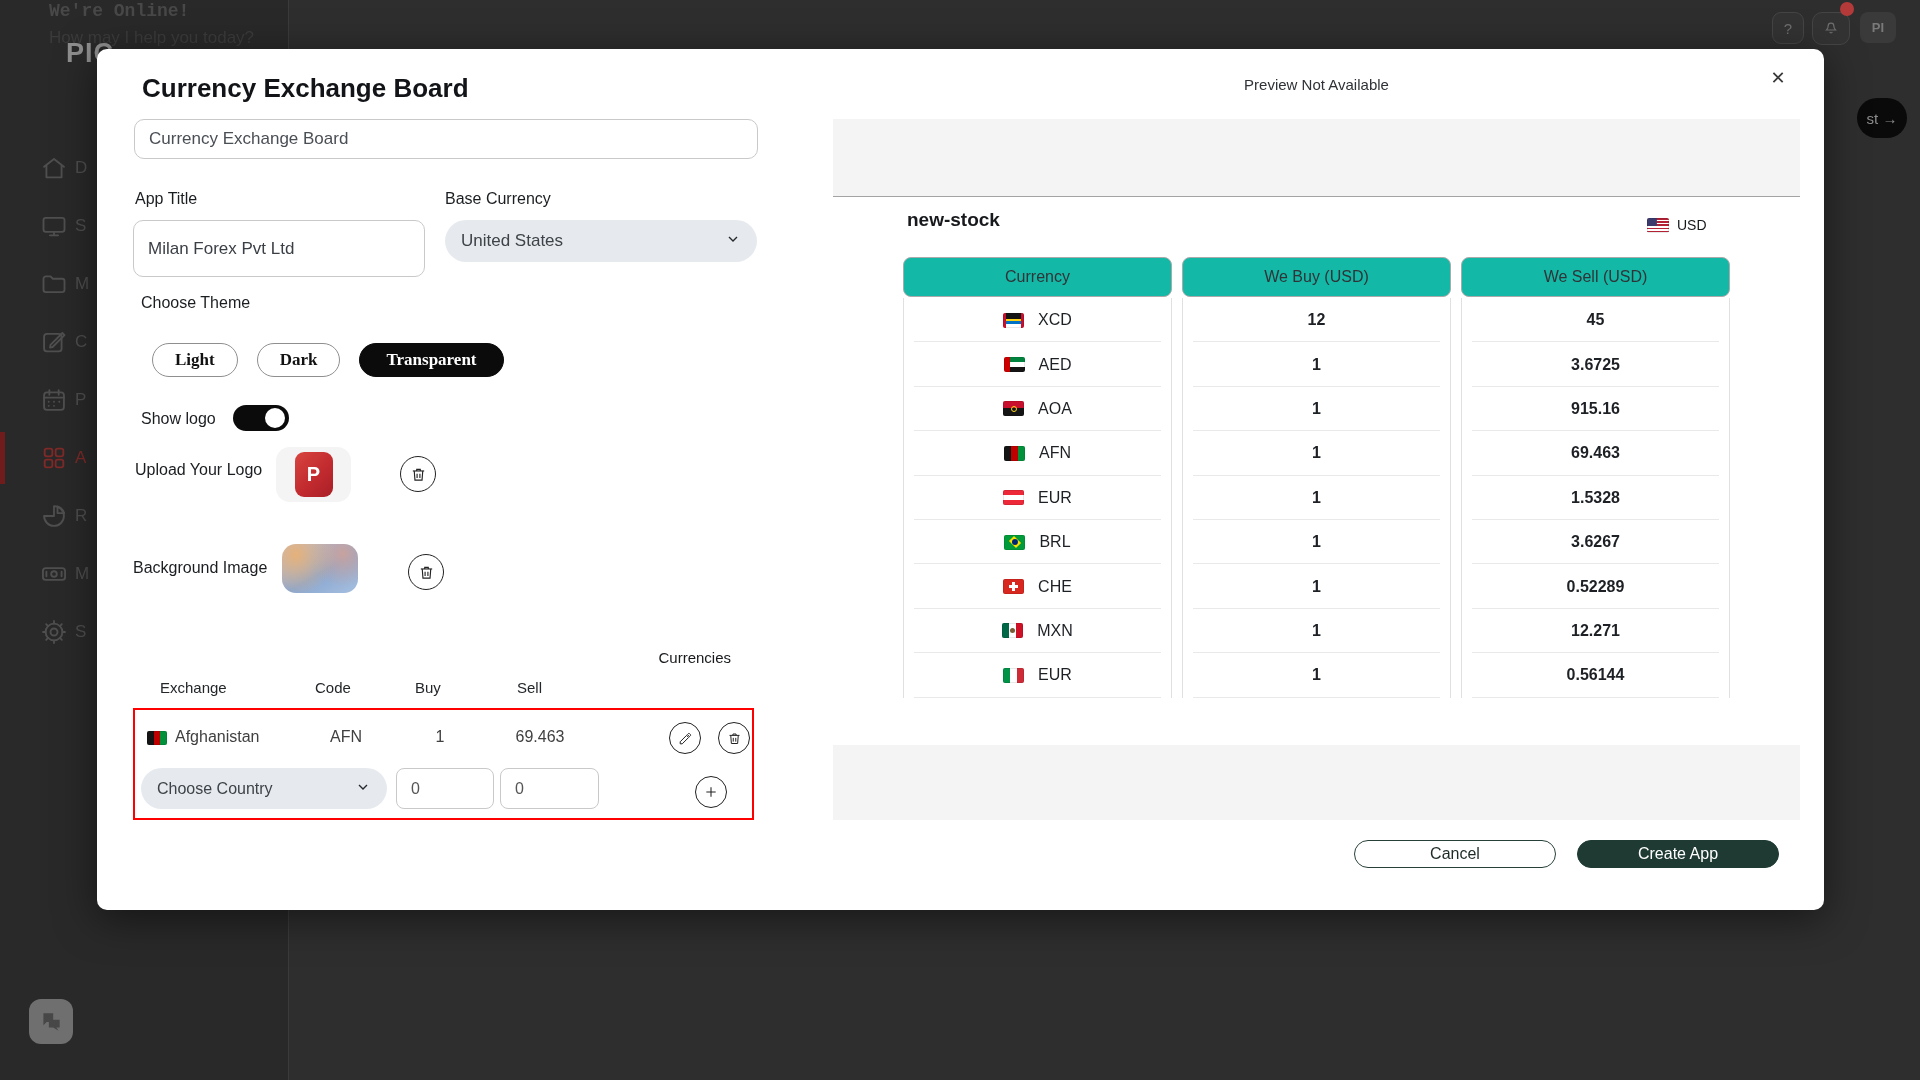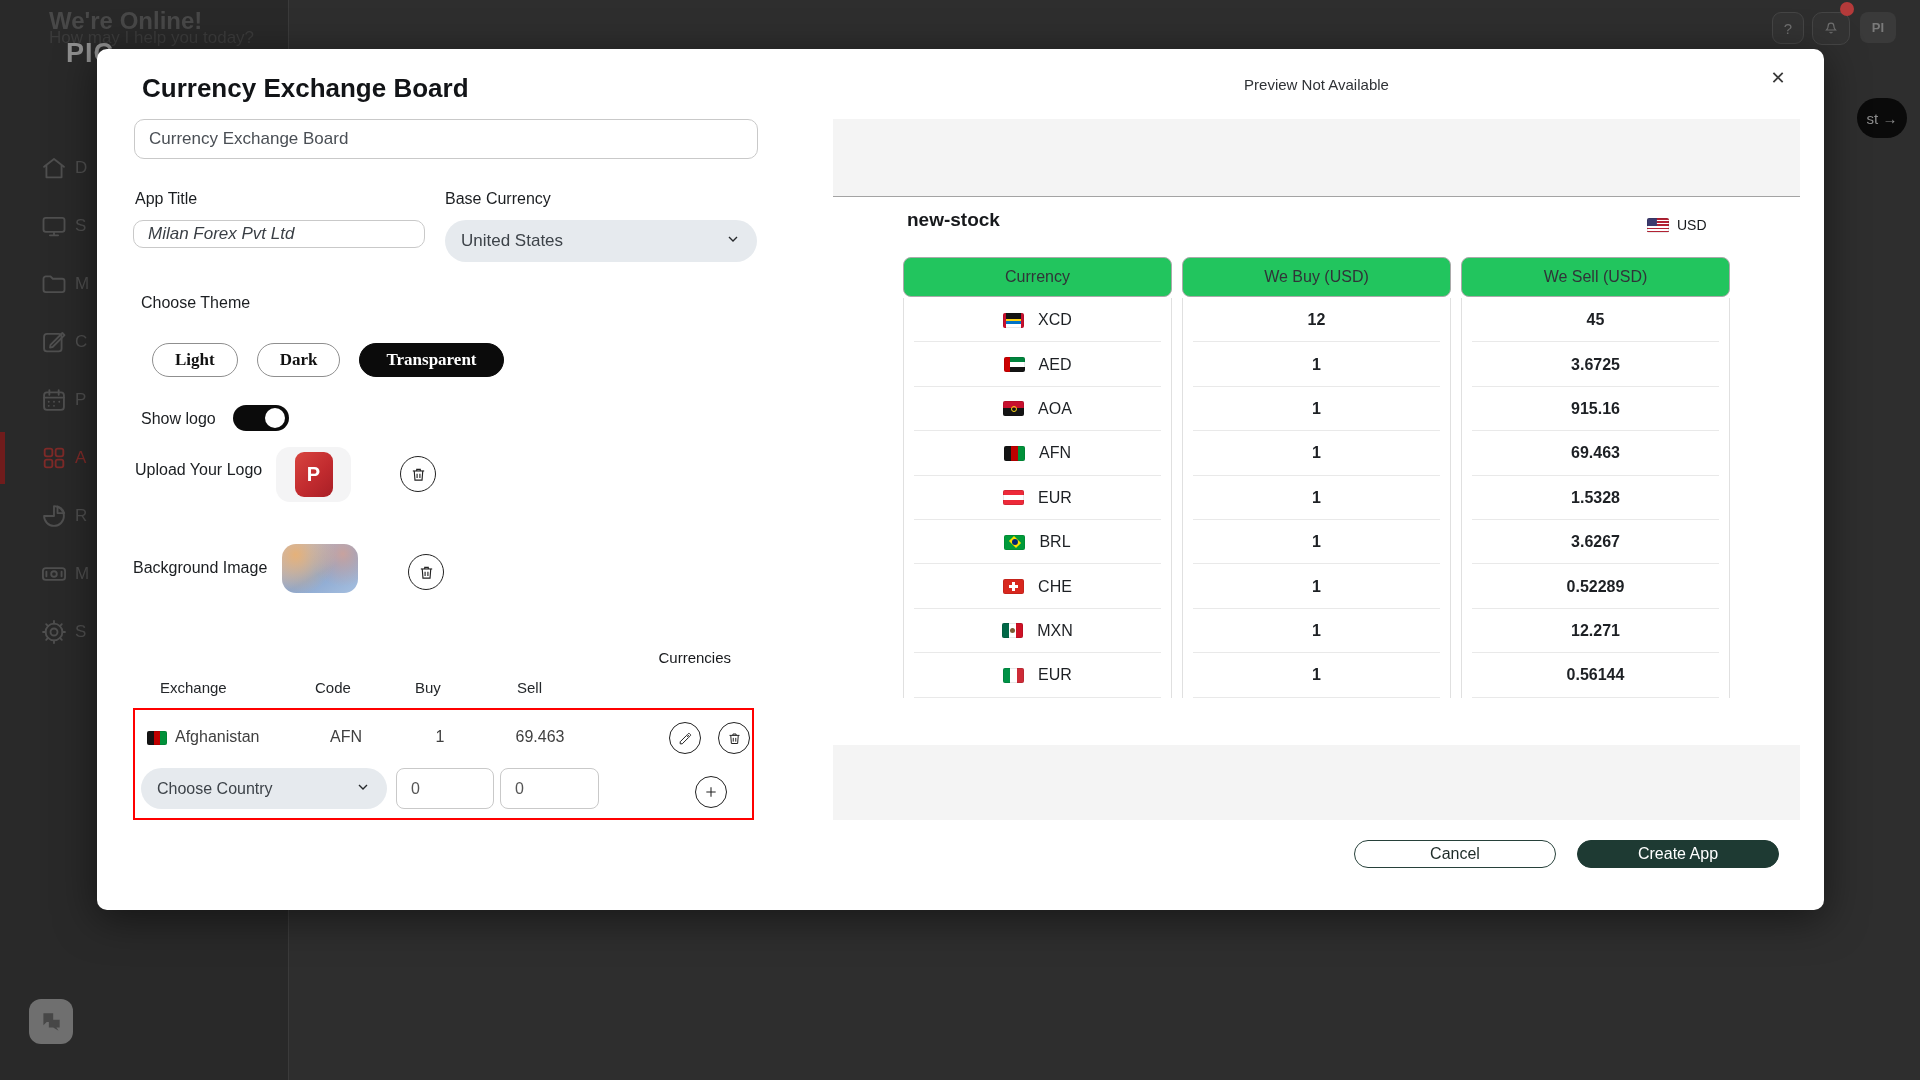--- a/index.html
+++ b/index.html
@@ -19,33 +19,33 @@
           display:flex;align-items:center;justify-content:center;font-size:15px;}
   .topbtn svg{width:18px;height:18px;stroke:#6f6f6f;fill:none;stroke-width:1.6;}
   .notif-dot{position:absolute;left:1840px;top:2px;width:14px;height:14px;border-radius:50%;background:#b43a3a;}
   .avatar{position:absolute;left:1860px;top:12px;width:36px;height:31px;border-radius:8px;background:#3a3a3a;
           color:#7a7a7a;font-size:13px;font-weight:700;display:flex;align-items:center;justify-content:center;}
   .cut-pill{position:absolute;left:1857px;top:98px;width:50px;height:40px;border-radius:20px;background:#0a0a0a;
             color:#8c8c8c;font-size:15px;display:flex;align-items:center;justify-content:center;}
   .chat{position:absolute;left:29px;top:999px;display:flex;}
   .chat-ico{width:44px;height:45px;border-radius:12px;background:#6f6f6f;display:flex;align-items:center;justify-content:center;}
   .chat-ico svg{width:26px;height:26px;fill:#474747;}
-  .chat-title{position:absolute;left:49px;top:7px;width:300px;font-size:24px;font-weight:700;color:#484848;}
+  .chat-title{position:absolute;left:49px;top:1px;width:300px;font-size:18px;font-weight:700;color:#484848;font-family:Liberation Mono, monospace;}
   .chat-sub{position:absolute;left:49px;top:28px;width:320px;font-size:17px;color:#3b3b3b;}
   
   .modal{position:absolute;left:97px;top:49px;width:1727px;height:861px;background:#fff;border-radius:10px;
          box-shadow:0 8px 40px rgba(0,0,0,.5);}
   .m-title{position:absolute;left:45px;top:24px;font-size:26px;font-weight:700;color:#121417;}
   .m-close{position:absolute;left:1666px;top:14px;width:30px;height:30px;display:flex;align-items:center;justify-content:center;
            font-size:18px;color:#3a3a3a;cursor:pointer;}
   .inp{box-sizing:border-box;border:1.5px solid #c9c9c9;border-radius:10px;background:#fff;color:#4a4f55;
        font-size:17px;padding:0 14px;font-family:"Liberation Sans",sans-serif;outline:none;}
   .i-appname{position:absolute;left:37px;top:70px;width:624px;height:40px;}
   .lbl{position:absolute;font-size:16px;color:#1b1e21;}
-  .i-apptitle{position:absolute;left:36px;top:171px;width:292px;height:28px;color:#3a3f45;font-style:italic;}
+  .i-apptitle{position:absolute;left:36px;top:171px;width:292px;height:57px;color:#3a3f45;}
   .sel{position:absolute;box-sizing:border-box;background:#e6eaee;border-radius:21px;display:flex;align-items:center;
        color:#3d4349;font-size:17px;padding:0 16px;cursor:pointer;}
   .sel .chev{margin-left:auto;}
   .chev svg{width:16px;height:16px;stroke:#26292c;fill:none;stroke-width:2;}
   .sel-base{left:348px;top:171px;width:312px;height:42px;}
   .theme-row{position:absolute;left:55px;top:294px;display:flex;gap:19px;}
   .theme-pill{box-sizing:border-box;height:34px;border-radius:17px;border:1px solid #8f8f8f;background:#fff;
       font-family:"Liberation Serif",serif;font-weight:700;font-size:17px;color:#111;display:flex;align-items:center;
       justify-content:center;padding:0 22px;cursor:pointer;}
   .theme-pill.sel-theme{background:#0b0b0b;color:#fff;border-color:#0b0b0b;padding:0 26px;}
@@ -71,21 +71,21 @@
   .flag{display:inline-block;width:20px;height:14px;border-radius:2px;background:#ccc;position:relative;overflow:hidden;
         box-shadow:inset 0 0 0 .5px rgba(0,0,0,.18);flex:none;}
   .ed-sel{left:6px;top:58px;width:246px;height:41px;font-size:16px;}
   .ed-inp{position:absolute;top:58px;height:41px;border-radius:8px;font-size:16px;color:#555;}
   
   .pv-status{position:absolute;left:736px;top:27px;width:967px;text-align:center;font-size:15px;color:#2f3236;}
   .pv-band{position:absolute;left:736px;width:967px;background:#f4f4f4;}
   .pv-title{position:absolute;left:810px;top:160px;font-size:19px;font-weight:700;color:#17191c;}
   .pv-base{position:absolute;left:1550px;top:168px;display:flex;align-items:center;gap:8px;font-size:14px;color:#15181b;}
   .pv-head{position:absolute;left:806px;top:208px;width:827px;display:flex;gap:10px;}
-  .pv-hcell{box-sizing:border-box;width:269px;height:40px;border:1px solid #aaa;border-radius:8px;background:#22c55e;
+  .pv-hcell{box-sizing:border-box;width:269px;height:40px;border:1px solid #aaa;border-radius:8px;background:#14b8a6;
       display:flex;align-items:center;justify-content:center;font-size:16px;color:#303438;}
   .pv-body{position:absolute;left:806px;top:249px;width:827px;display:flex;gap:10px;}
   .pv-col{box-sizing:border-box;width:269px;border-left:1px solid #e0e0e0;border-right:1px solid #e0e0e0;}
   .pv-cell{position:relative;height:44.4px;display:flex;align-items:center;justify-content:center;font-size:16px;color:#1d2024;}
   .pv-cell:after{content:"";position:absolute;left:10px;right:10px;bottom:0;height:1px;background:#e9e9e9;}
   .pv-cell.num{font-weight:700;}
   .pv-cell .flag{margin-right:14px;width:21px;height:15px;}
   .footer-btn{position:absolute;box-sizing:border-box;width:202px;height:28px;border-radius:21px;font-size:16px;
       display:flex;align-items:center;justify-content:center;cursor:pointer;}
   .btn-cancel{left:1257px;top:791px;background:#fff;border:1.5px solid #27413a;color:#1d2b27;}

